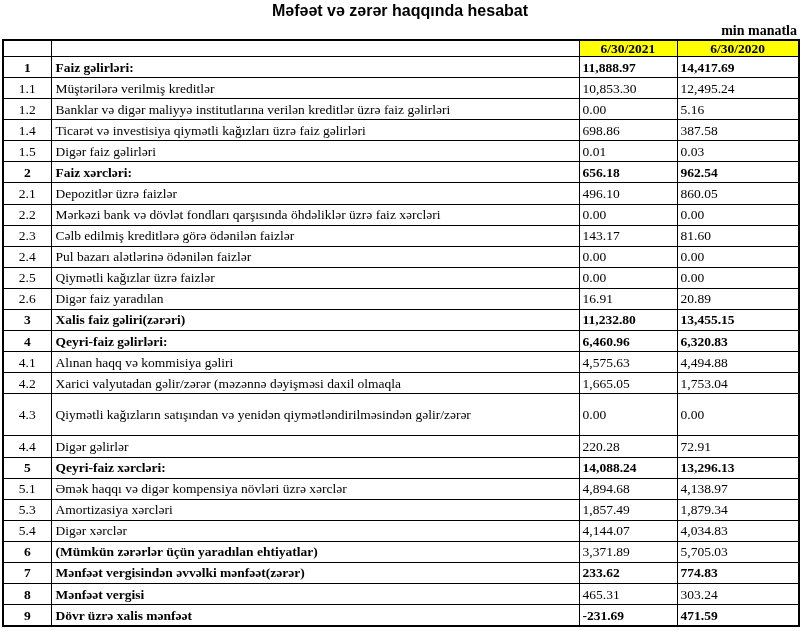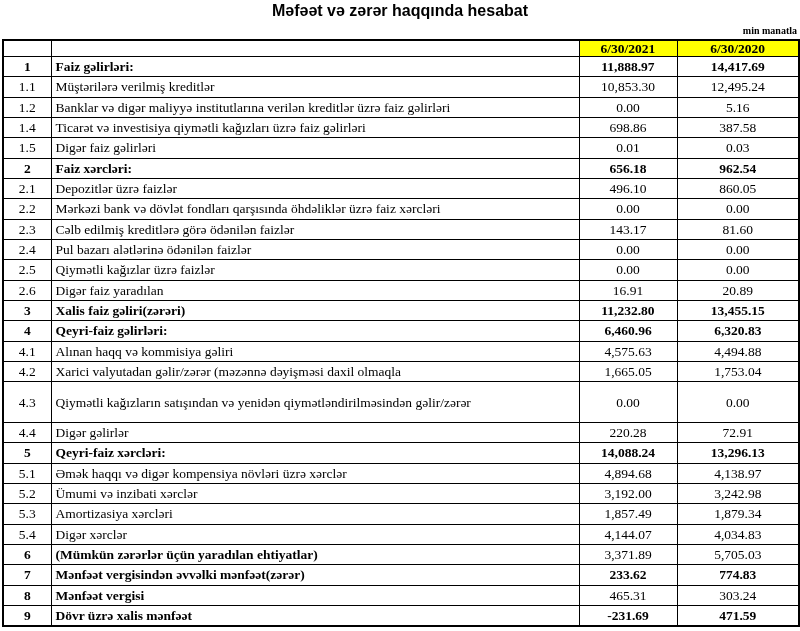--- a/index.html
+++ b/index.html
@@ -14,21 +14,21 @@
     font-family: "Liberation Sans", sans-serif;
     font-weight: bold;
     font-size: 16px;
     padding-top: 2px;
     line-height: 18px;
   }
   .unit-note {
     text-align: right;
     font-family: "Liberation Serif", serif;
     font-weight: bold;
-    font-size: 10px;
+    font-size: 14px;
     padding-right: 3px;
     line-height: 17px;
     margin-top: 2px;
   }
   table.report {
     border-collapse: collapse;
     table-layout: fixed;
     width: 796px;
     height: 588px;
     margin-left: 2px;
@@ -47,21 +47,21 @@
   .report tbody tr { height: 18px; }
   .report tbody tr.tall { height: 36px; }
   th.period {
     font-weight: bold;
     text-align: center;
     font-size: 13.5px;
     margin-left: 47px;
   }
   td.num { text-align: center; padding: 0; }
   td.label { text-align: left; padding-left: 4px; }
-  td.val { text-align: center; padding-right: 3px; }
+  td.val { text-align: left; padding-right: 3px; }
   .b { font-weight: bold; }
 </style>
 </head>
 <body>
 
 <div class="title">Məfəət və zərər haqqında hesabat</div>
 <div class="unit-note">min manatla</div>
 
 <table class="report">
   <colgroup>
@@ -193,26 +193,20 @@
     <td class="val b">14,088.24</td>
     <td class="val b">13,296.13</td>
   </tr>
       <tr>
     <td class="num">5.1</td>
     <td class="label">Əmək haqqı və digər kompensiya növləri üzrə xərclər</td>
     <td class="val">4,894.68</td>
     <td class="val">4,138.97</td>
   </tr>
       <tr>
-    <td class="num">5.2</td>
-    <td class="label">Ümumi və inzibati xərclər</td>
-    <td class="val">3,192.00</td>
-    <td class="val">3,242.98</td>
-  </tr>
-      <tr>
     <td class="num">5.3</td>
     <td class="label">Amortizasiya xərcləri</td>
     <td class="val">1,857.49</td>
     <td class="val">1,879.34</td>
   </tr>
       <tr>
     <td class="num">5.4</td>
     <td class="label">Digər xərclər</td>
     <td class="val">4,144.07</td>
     <td class="val">4,034.83</td>

